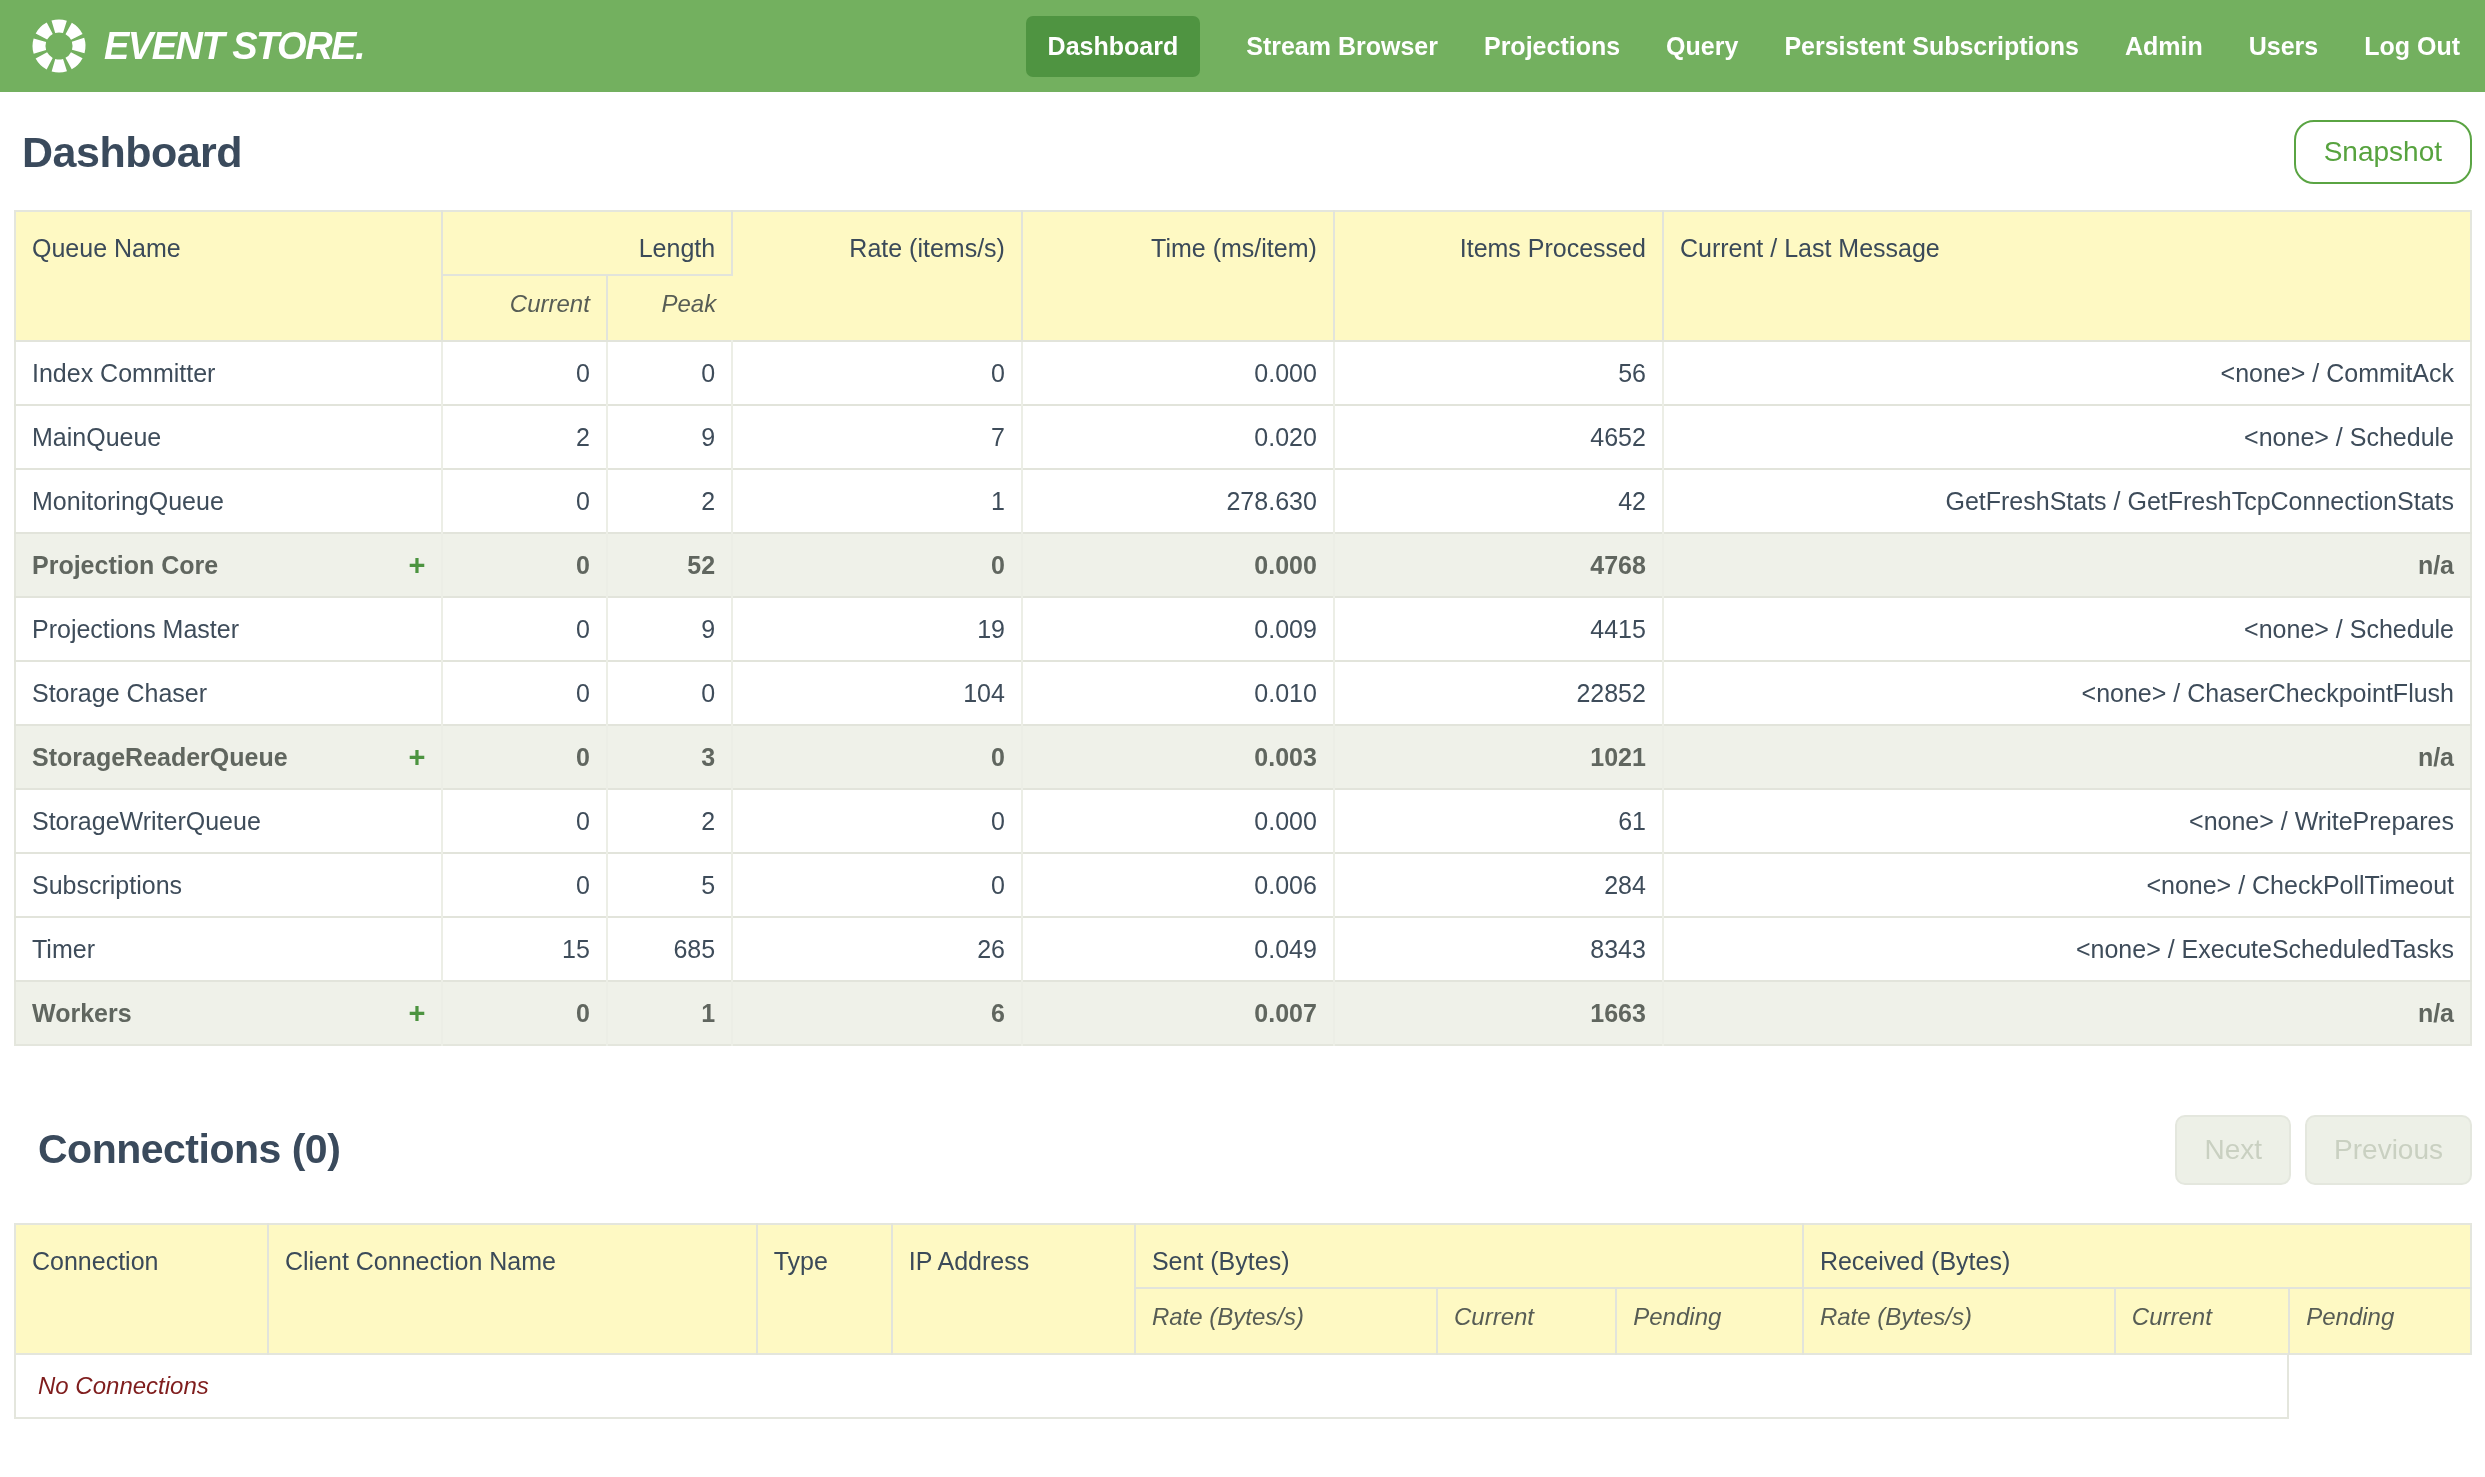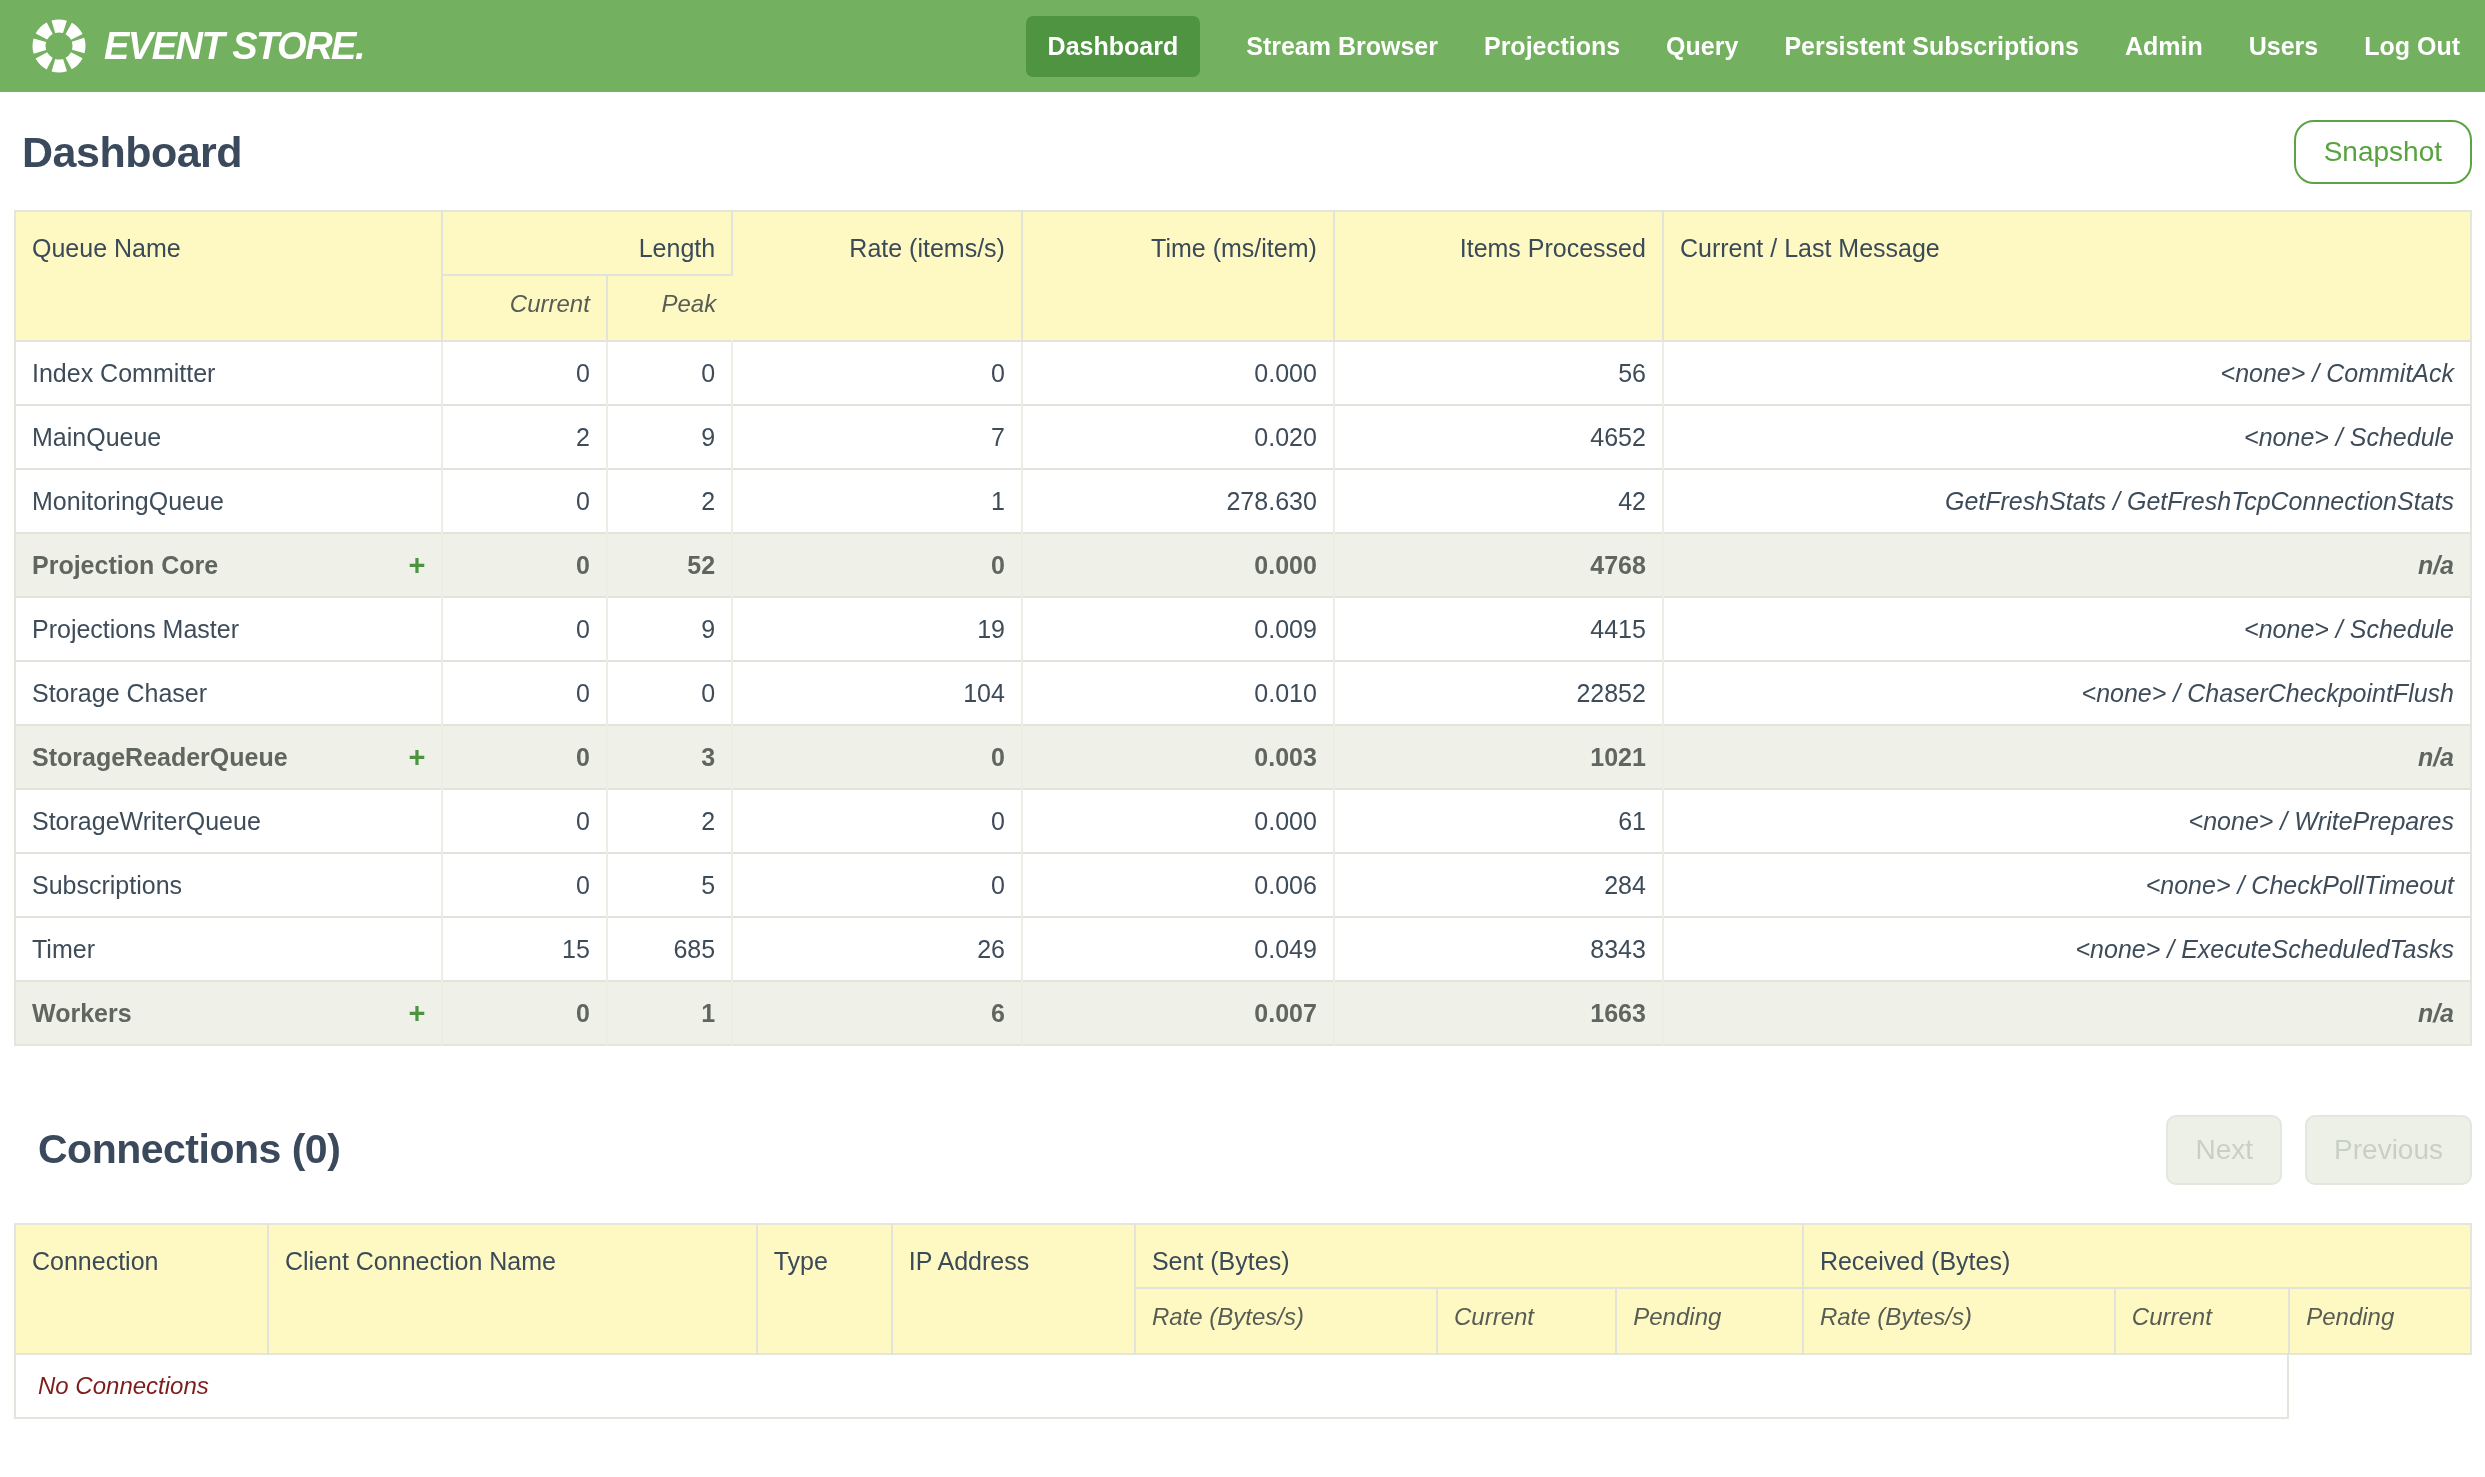--- a/index.html
+++ b/index.html
@@ -61,38 +61,37 @@
   th.grouped { border-bottom:2px solid #e2e4db; }
   .queues thead tr:first-child { height:64px; }
   .queues thead tr.subrow { height:62px; }
 
   tbody tr { height:64px; }
   tbody td {
     border-top:2px solid #e2e4db; border-right:2px solid #eceee6;
     font-size:25px; color:#3e4c5a; padding:0 16px; vertical-align:middle;
     background:#fff;
   }
-  tbody td:last-child { border-right:none;font-style:italic; }
+  tbody td:last-child { border-right:none; }
   td.num, td.msg { text-align:right; }
   .name-wrap { display:flex; justify-content:space-between; align-items:center; }
   tr.group td { background:#eff1e9; color:#60665f; font-weight:bold; }
   .plus { color:#4c9440; font-weight:bold; font-size:29px; line-height:1; cursor:pointer; }
 
   
   .conn-head {
     display:flex; justify-content:space-between; align-items:center;
     margin:64px 0 34px; padding-left:8px;
   }
   h2 { font-size:41px; margin:16px; color:#3a4a5c; letter-spacing:-0.5px; }
   .pager { display:flex; gap:14px; }
   .pager-btn {
     background:#edf0e7; color:#c9d0c1; border:2px solid #e4e7de;
     border-radius:10px; font-size:28px; padding:17px 27px;
     font-family:inherit;
-    margin-left:9px;
   }
   .conns thead tr:first-child { height:64px;margin-top:20px; }
   .conns thead tr.subrow { height:64px; }
 
   .no-conn {
     width:92.55%; height:64px;
     border:2px solid #e4e6dd; border-top:none;
     display:flex; align-items:center; padding-left:22px; box-sizing:border-box;
     font-style:italic; font-size:24px; color:#7f1d1d; background:#fff;
   }

